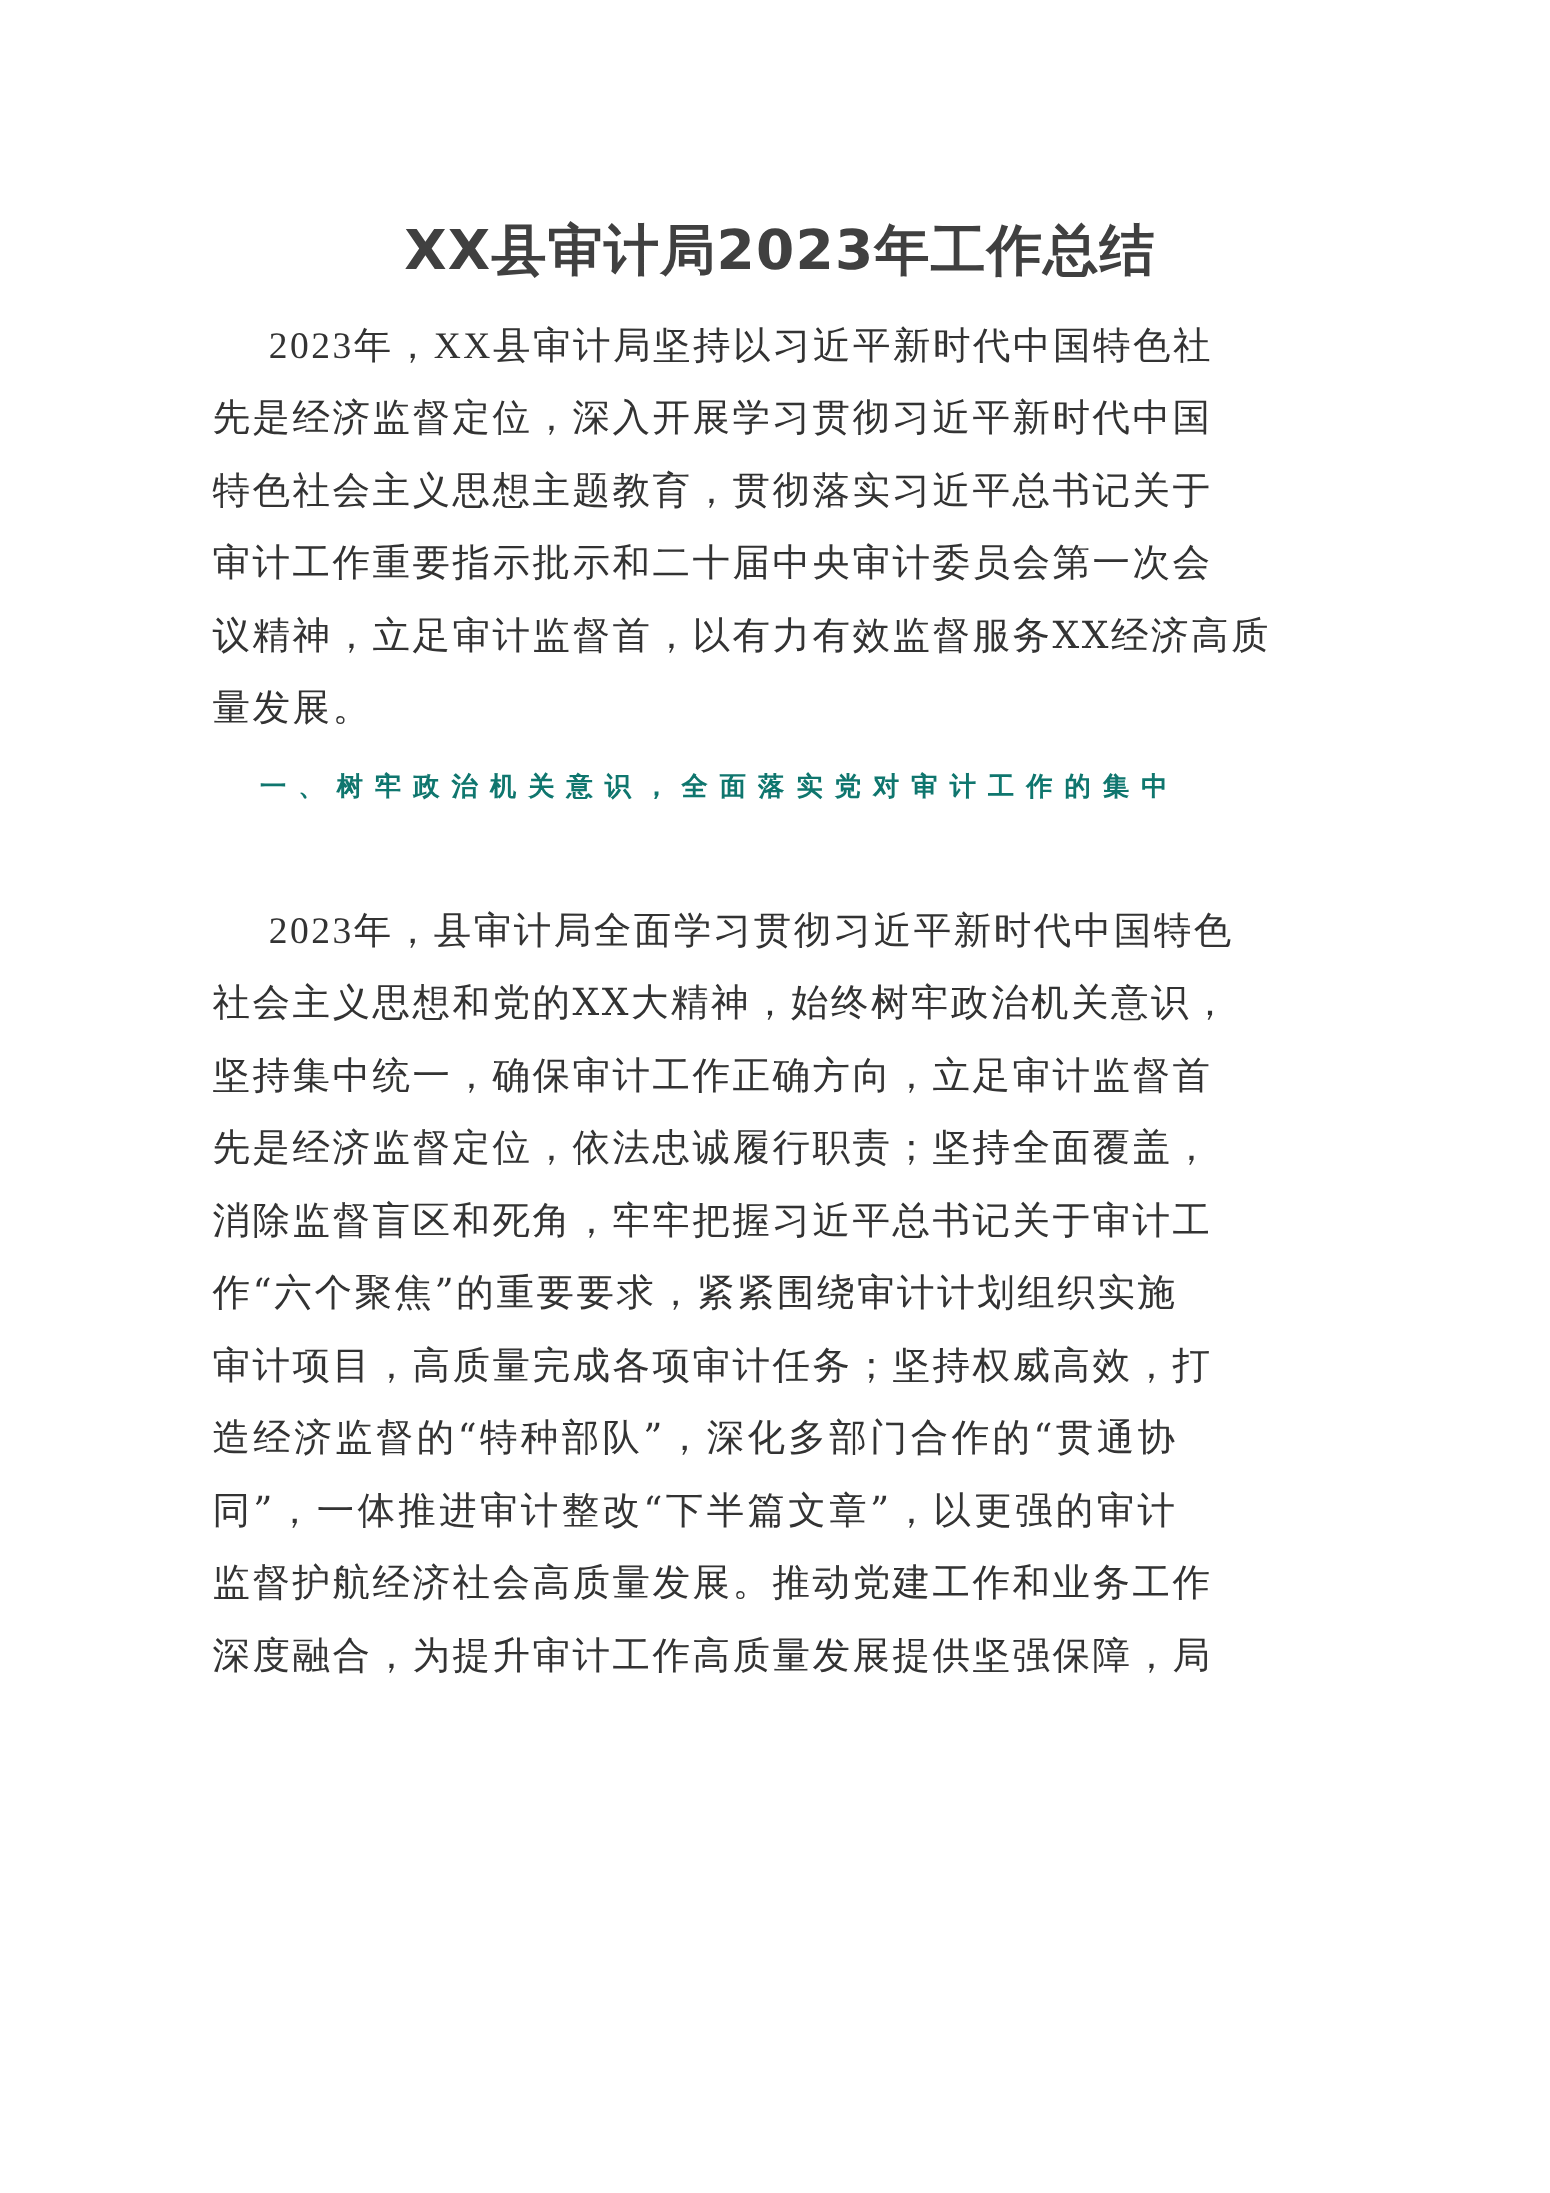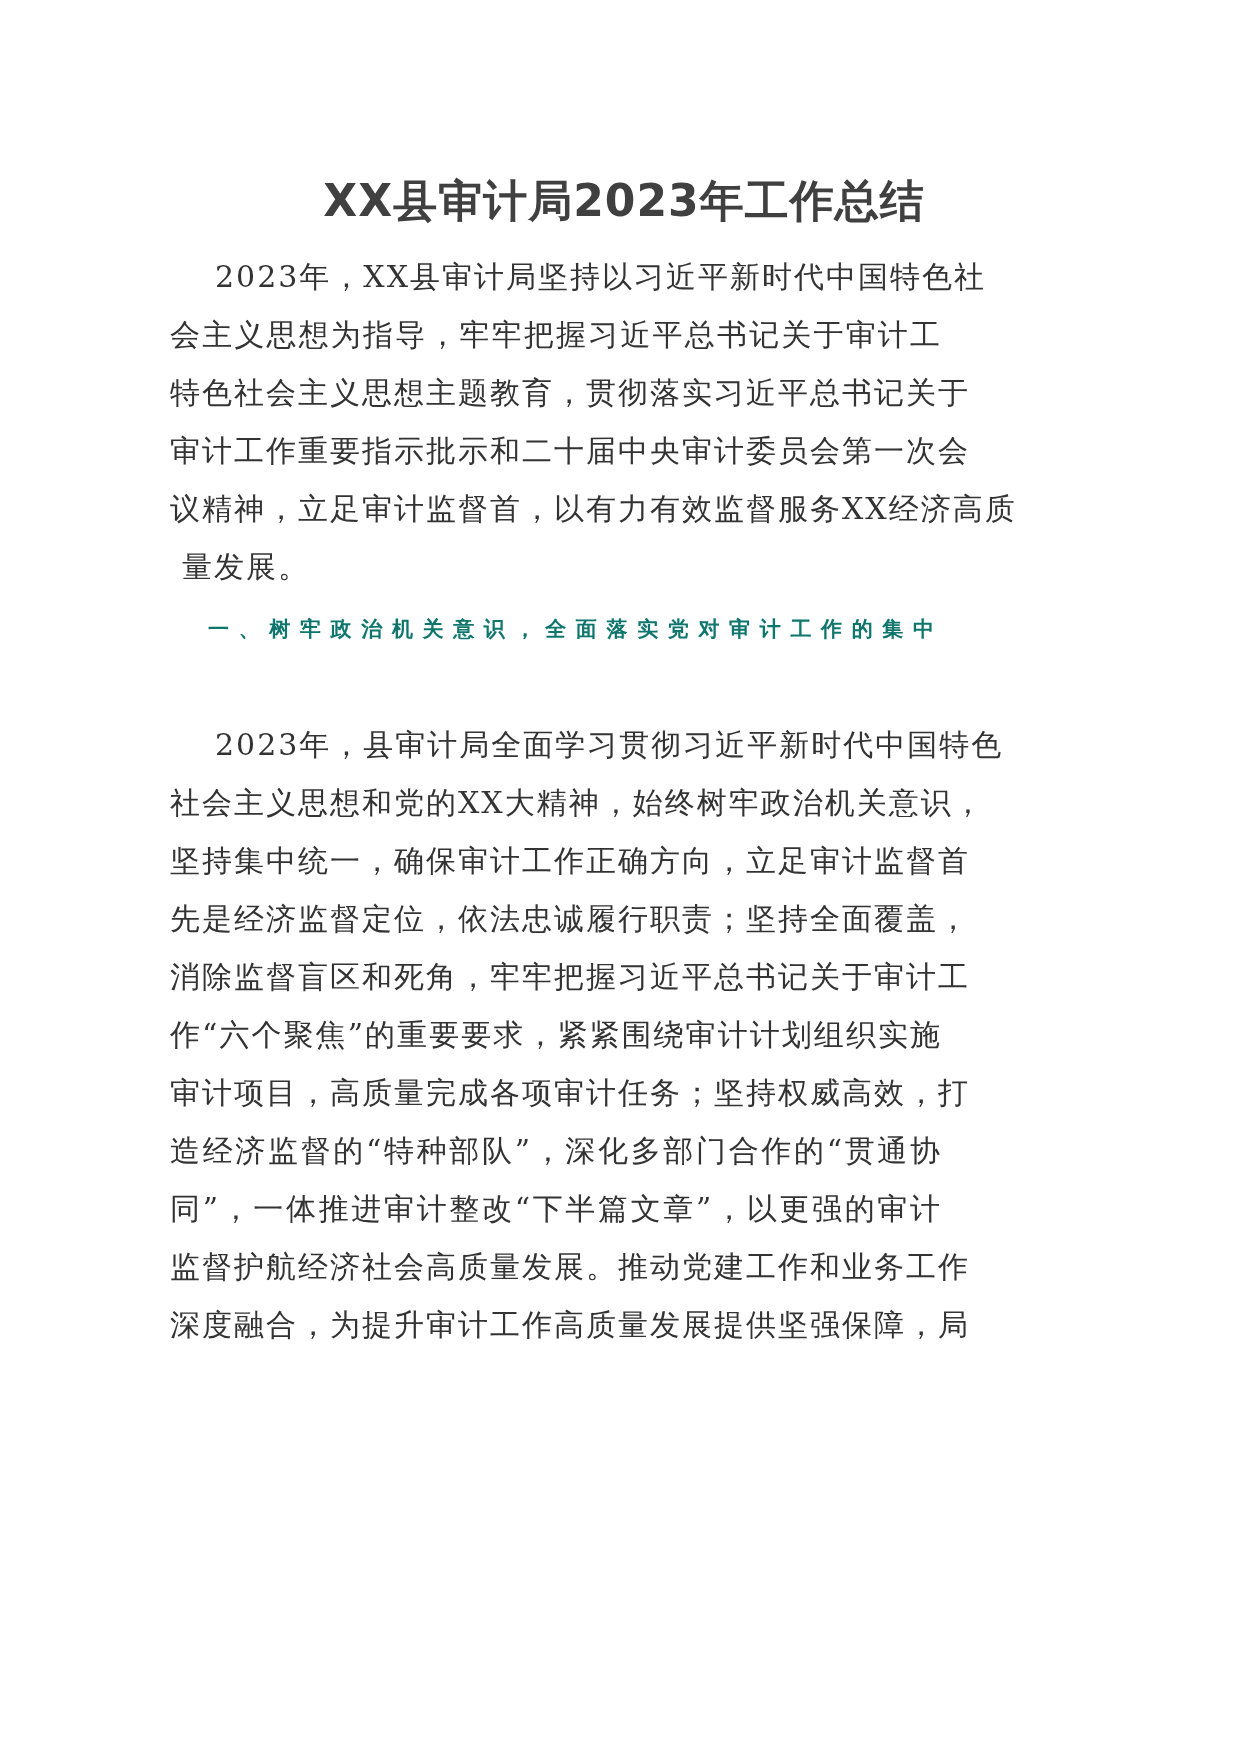--- a/index.html
+++ b/index.html
@@ -44,43 +44,43 @@
     }
     .line {
       display: block;
       height: 58px;
       line-height: 58px;
       white-space: nowrap;
       text-align: justify;
       text-align-last: justify;
       letter-spacing: 2px;
     }
-    .line.first { padding-left: 45px; }
-    .line.last { text-align-last: left; margin-left: 12px; }
+    .line.first { padding-left: 45px; font-family: Liberation Serif, serif; }
+    .line.last { text-align-last: left; }
     .heading {
       position: absolute;
       left: 163px;
       width: 772px;
       font-family: "DejaVu Sans", "Liberation Sans", sans-serif;
       font-weight: bold;
       font-size: 21px;
       color: #0f766e;
     }
     .heading .line { letter-spacing: 1px; }
   </style>
 </head>
 <body>
 
 <div class="page">
 
   <div class="title">XX县审计局2023年工作总结</div>
 
   <div class="body-text" style="top:248px;">
     <span class="line first">2023年，XX县审计局坚持以习近平新时代中国特色社</span>
-    <span class="line">会主义思想为指导，牢牢把握习近平总书记关于审计工</span>
+    <span class="line">先是经济监督定位，深入开展学习贯彻习近平新时代中国</span>
     <span class="line">特色社会主义思想主题教育，贯彻落实习近平总书记关于</span>
     <span class="line">审计工作重要指示批示和二十届中央审计委员会第一次会</span>
     <span class="line">议精神，立足审计监督首，以有力有效监督服务XX经济高质</span>
     <span class="line last">量发展。</span>
   </div>
 
   <div class="heading" style="top:600px;">
     <span class="line first">一、树牢政治机关意识，全面落实党对审计工作的集中</span>
   </div>
 

